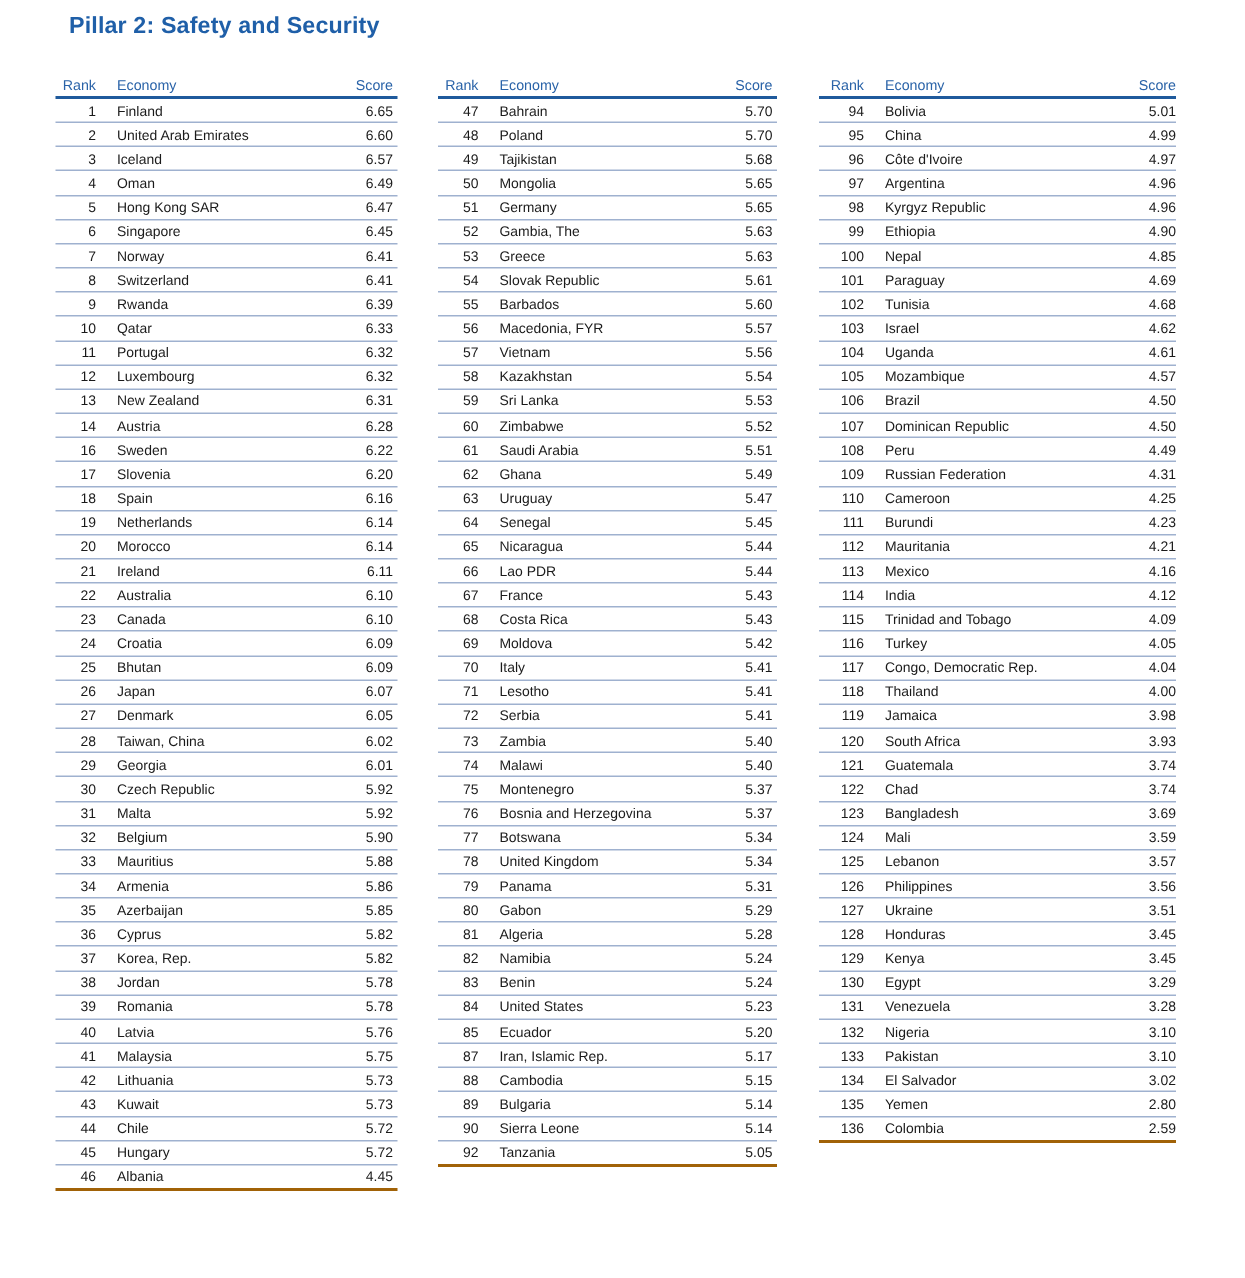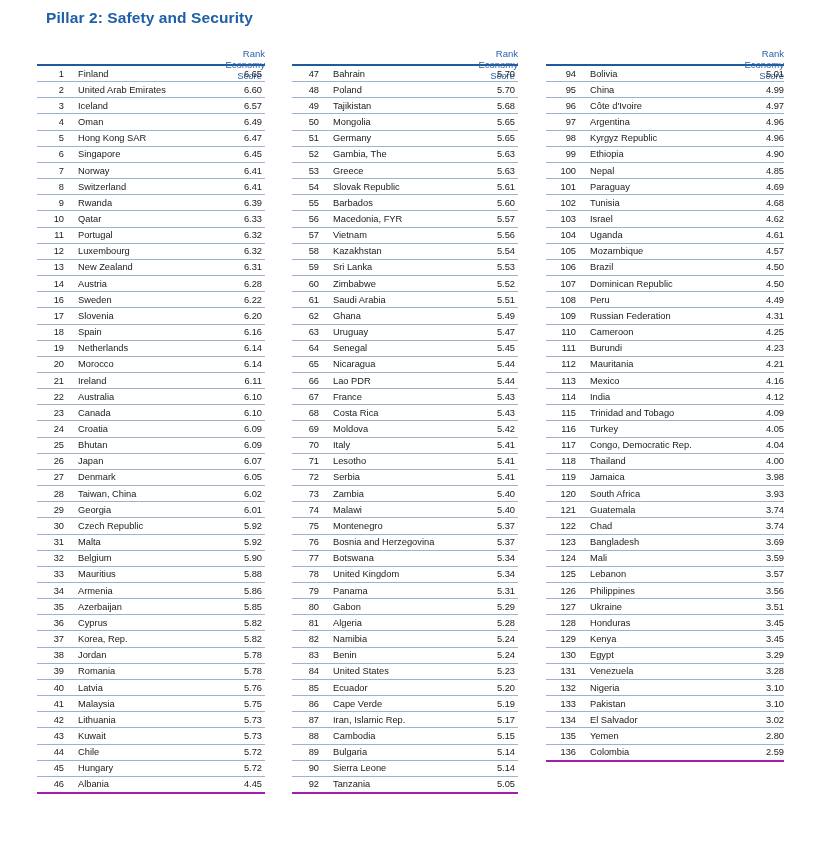--- a/index.html
+++ b/index.html
@@ -16,28 +16,27 @@
     position: absolute; top: 48px;
   }
   .col1 { left: 37px; width: 228px; }
   .col2 { left: 292px; width: 226px; }
   .col3 { left: 546px; width: 238px; }
   .hdr {
     display: flex; height: 15px; align-items: flex-end;
     font-size: 9.5px; color: #2a63a8;
     border-bottom: 2px solid #1f5a9c;
     padding-bottom: 1px;
-    flex-direction: column;
   }
   .row {
     display: flex; height: 15.16px; align-items: center;
     font-size: 9.3px; color: #1a1a1a;
     border-bottom: 1px solid #9fb1cf;
   }
-  .row.last { border-bottom: 2px solid #a21caf; }
+  .row.last { border-bottom: 2px solid #a16207; }
   .c-rank { width: 27px; text-align: right; flex: none; }
   .c-econ { flex: 1; padding-left: 14px; white-space: nowrap; }
   .c-score { width: 40px; text-align: right; flex: none; padding-right: 3px; }
   .col3 .c-rank { width: 30px; }
   .col3 .c-score { padding-right: 0px; }
 </style>
 </head>
 <body>
 
 <div class="title">Pillar 2: Safety and Security</div>
@@ -473,25 +472,20 @@
         <span class="c-rank">84</span>
         <span class="c-econ">United States</span>
         <span class="c-score">5.23</span>
       </div>
       <div class="row">
         <span class="c-rank">85</span>
         <span class="c-econ">Ecuador</span>
         <span class="c-score">5.20</span>
       </div>
       <div class="row">
-        <span class="c-rank">86</span>
-        <span class="c-econ">Cape Verde</span>
-        <span class="c-score">5.19</span>
-      </div>
-      <div class="row">
         <span class="c-rank">87</span>
         <span class="c-econ">Iran, Islamic Rep.</span>
         <span class="c-score">5.17</span>
       </div>
       <div class="row">
         <span class="c-rank">88</span>
         <span class="c-econ">Cambodia</span>
         <span class="c-score">5.15</span>
       </div>
       <div class="row">

